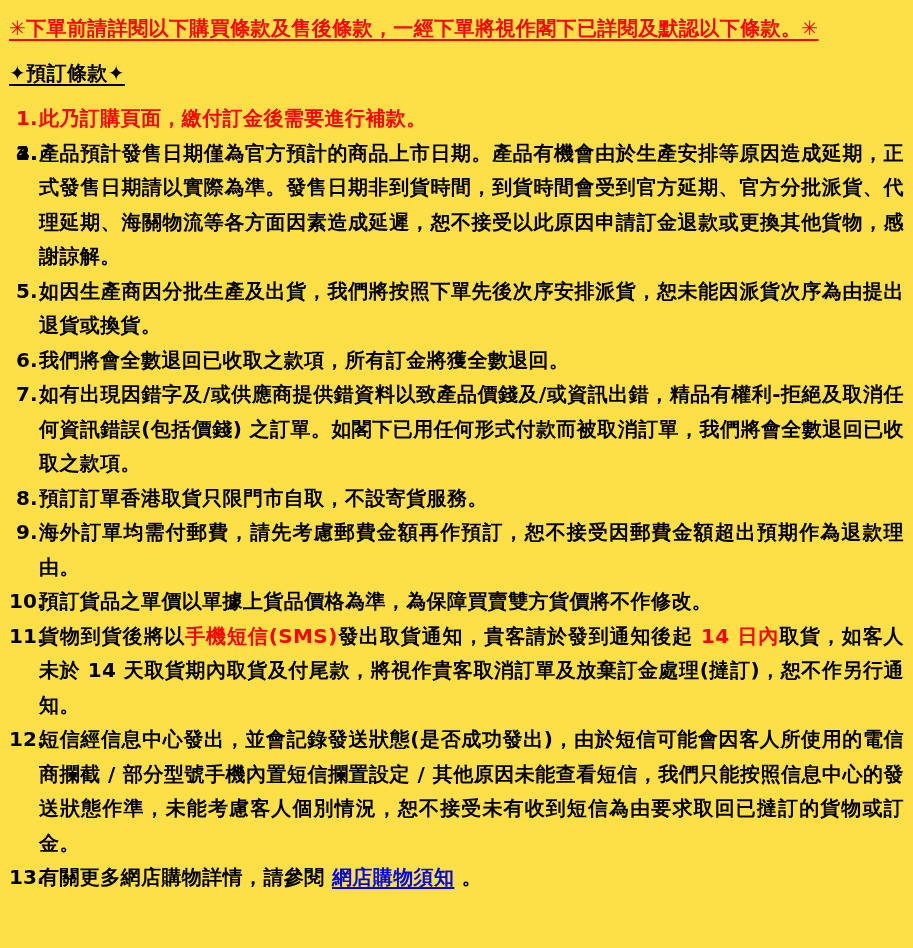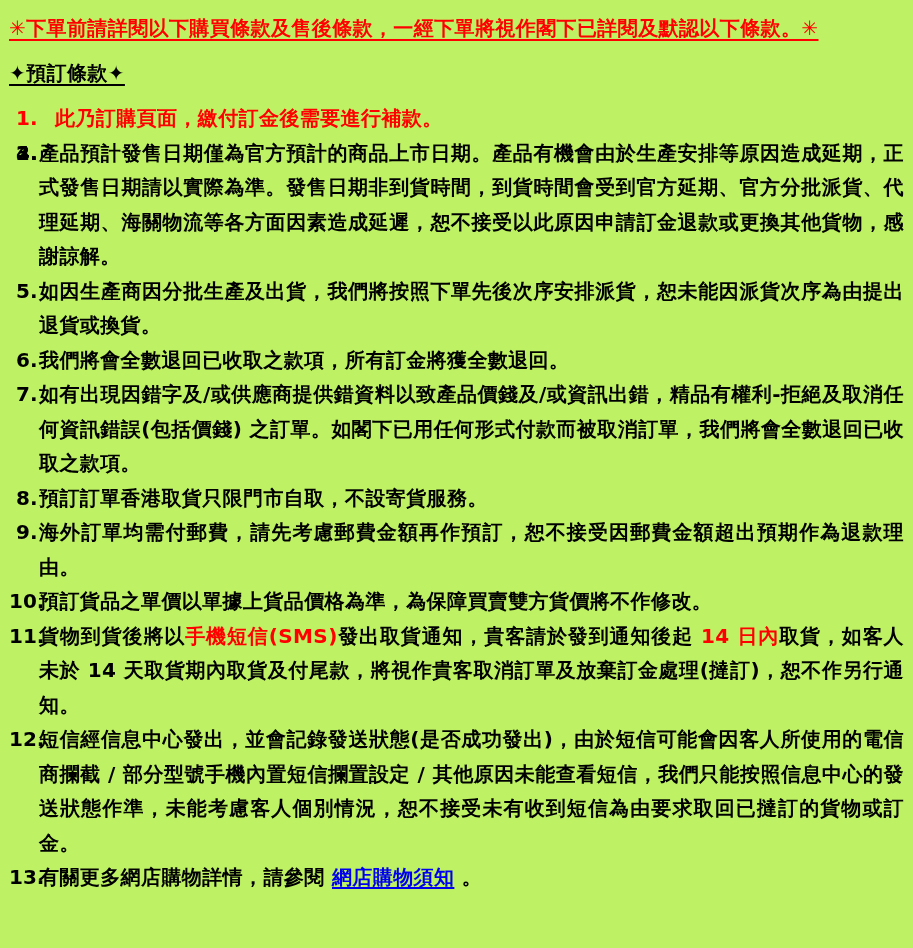--- a/index.html
+++ b/index.html
@@ -13,21 +13,21 @@
     font-weight:700;
     color:var(--black);
     -webkit-font-smoothing:antialiased;
   }
   .doc{
     width:913px;
     height:948px;
     box-sizing:border-box;
     padding:10px 9px 0 9px;
     overflow:hidden;
-    background:#bef264;
+    background:#fde047;
   }
   .notice{
     font-size:20px;
     line-height:33px;
     margin:2px 0 13px 0;
     letter-spacing:0.4px;
   }
   .notice .notice-text{
     color:var(--red);
     text-decoration:underline;
@@ -60,21 +60,21 @@
   ol.terms li .num{
     position:absolute;
     left:0;
     top:0;
     width:28px;
     letter-spacing:0;
   }
   ol.terms li.single .num{padding-left:7px;}
   ol.terms li.red-item, ol.terms li.red-item .num{color:var(--red);}
   .seg-normal{color:inherit;}
-  .seg-red{color:var(--red);margin-left:16px;}
+  .seg-red{color:var(--red);}
   .seg-red-underline{
     color:var(--red);
     text-underline-offset:4px;
   }
   a.seg-link{
     color:var(--blue);
     text-decoration:underline;
     text-underline-offset:3px;
     cursor:pointer;
   }

